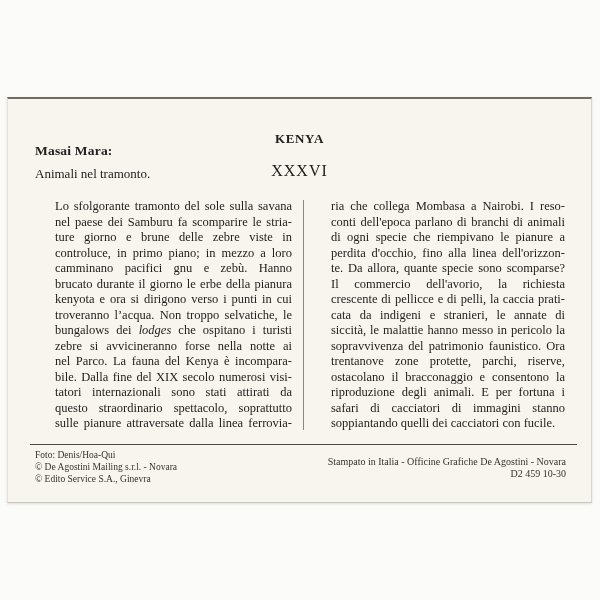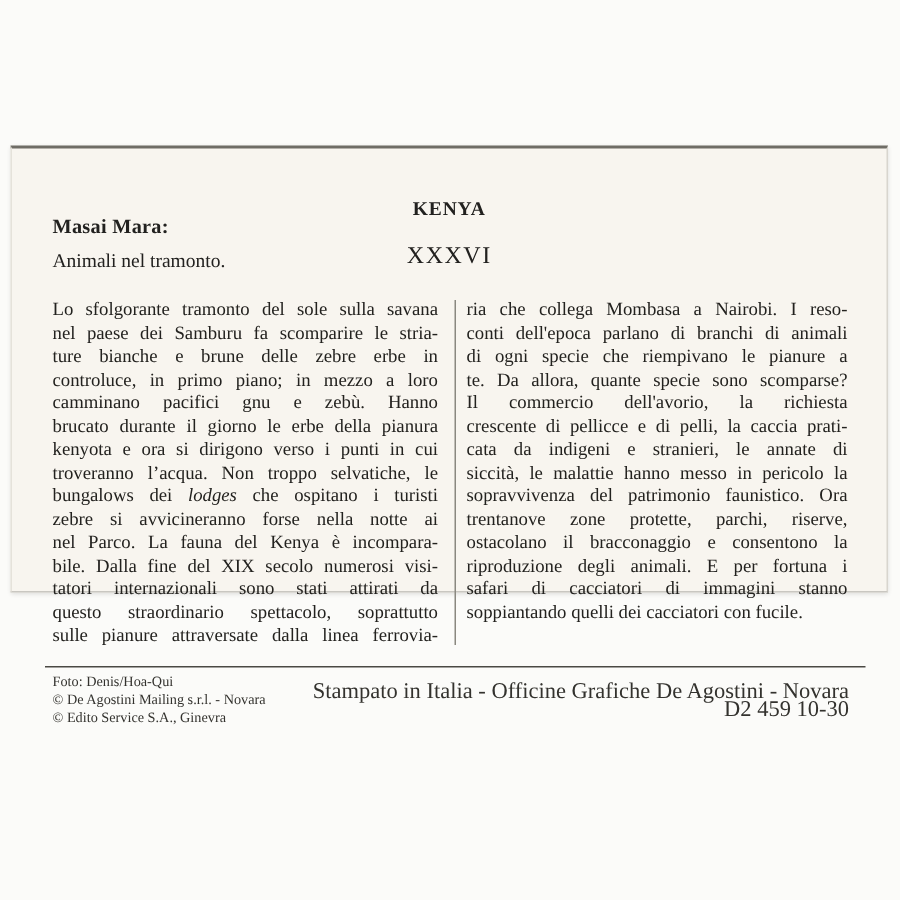--- a/index.html
+++ b/index.html
@@ -6,21 +6,21 @@
   .stage{
     position:relative;
     width:600px;height:600px;
     background:#fbfbf9;
     overflow:hidden;
     font-family:"Liberation Serif", serif;
   }
   .card{
     position:absolute;
     left:7px;top:97px;
-    width:585px;height:298px;
+    width:585px;height:406px;
     background:#f8f5ef;
     border-top:2px solid #6f6d66;
     border-left:1px solid #e5e2da;
     border-right:1px solid #d8d5ce;
     border-bottom:1px solid #c9c7c1;
     box-sizing:border-box;
     box-shadow:0 1px 3px rgba(0,0,0,0.12);
     color:#22211f;
   }
   .region-title{
@@ -55,34 +55,35 @@
   .col-divider{
     width:1px;
     background:#8a8880;
     margin-left:11px;margin-right:7px;
     margin-top:1px;margin-bottom:2px;
   }
   .line{
     text-align:justify;
     text-align-last:justify;
     white-space:normal;
+    margin-left:20px;
   }
   .line.no-just{text-align-last:left;}
   .footer-divider{
     position:absolute;left:22px;top:345px;
     width:547px;height:1px;
     background:#4a4944;
   }
   .footer-left{
     position:absolute;left:27px;top:350px;
     font-size:9.5px;line-height:12px;color:#33322e;
   }
   .footer-right{
     position:absolute;right:25px;top:357px;
-    font-size:15px;line-height:11.5px;color:#33322e;
+    font-size:10px;line-height:11.5px;color:#33322e;
     text-align:right;
   }
 </style>
 </head>
 <body>
 
 <div class="stage">
   <div class="card">
 
     <div class="region-title">Masai Mara:</div>
@@ -90,39 +91,40 @@
     <div class="region-subtitle">Animali nel tramonto.</div>
 
     <div class="country-title">KENYA</div>
 
     <div class="series-number">XXXVI</div>
 
     <div class="body-text">
       <div class="col col-left">
           <div class="line">Lo sfolgorante tramonto del sole sulla savana</div>
           <div class="line">nel paese dei Samburu fa scomparire le stria-</div>
-          <div class="line">ture bianche e brune delle zebre erbe in</div>
+          <div class="line">ture giorno e brune delle zebre viste in</div>
           <div class="line">controluce, in primo piano; in mezzo a loro</div>
           <div class="line">camminano pacifici gnu e zebù. Hanno</div>
           <div class="line">brucato durante il giorno le erbe della pianura</div>
           <div class="line">kenyota e ora si dirigono verso i punti in cui</div>
           <div class="line">troveranno l’acqua. Non troppo selvatiche, le</div>
           <div class="line">bungalows dei <i>lodges</i> che ospitano i turisti</div>
           <div class="line">zebre si avvicineranno forse nella notte ai</div>
           <div class="line">nel Parco. La fauna del Kenya è incompara-</div>
           <div class="line">bile. Dalla fine del XIX secolo numerosi visi-</div>
           <div class="line">tatori internazionali sono stati attirati da</div>
           <div class="line">questo straordinario spettacolo, soprattutto</div>
           <div class="line">sulle pianure attraversate dalla linea ferrovia-</div>
         </div>
       <div class="col-divider"></div>
       <div class="col col-right">
           <div class="line">ria che collega Mombasa a Nairobi. I reso-</div>
           <div class="line">conti dell'epoca parlano di branchi di animali</div>
           <div class="line">di ogni specie che riempivano le pianure a</div>
+          <div class="line">perdita d'occhio, fino alla linea dell'orizzon-</div>
           <div class="line">te. Da allora, quante specie sono scomparse?</div>
           <div class="line">Il commercio dell'avorio, la richiesta</div>
           <div class="line">crescente di pellicce e di pelli, la caccia prati-</div>
           <div class="line">cata da indigeni e stranieri, le annate di</div>
           <div class="line">siccità, le malattie hanno messo in pericolo la</div>
           <div class="line">sopravvivenza del patrimonio faunistico. Ora</div>
           <div class="line">trentanove zone protette, parchi, riserve,</div>
           <div class="line">ostacolano il bracconaggio e consentono la</div>
           <div class="line">riproduzione degli animali. E per fortuna i</div>
           <div class="line">safari di cacciatori di immagini stanno</div>

